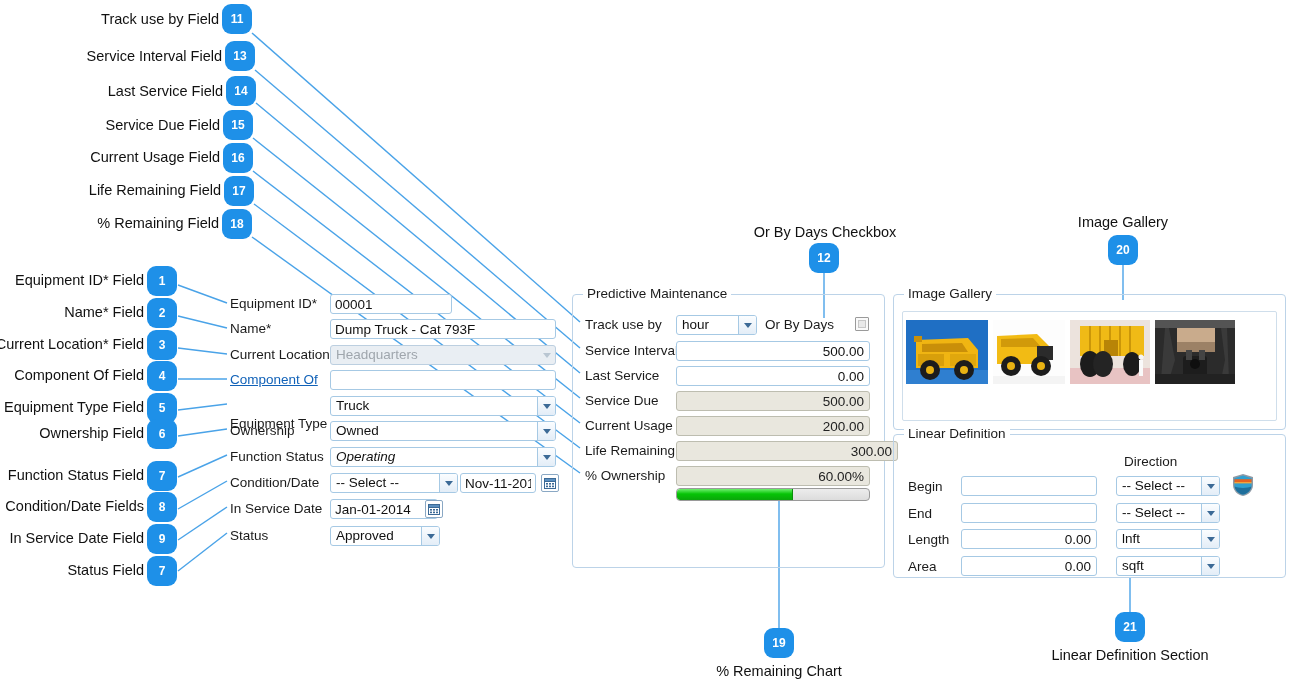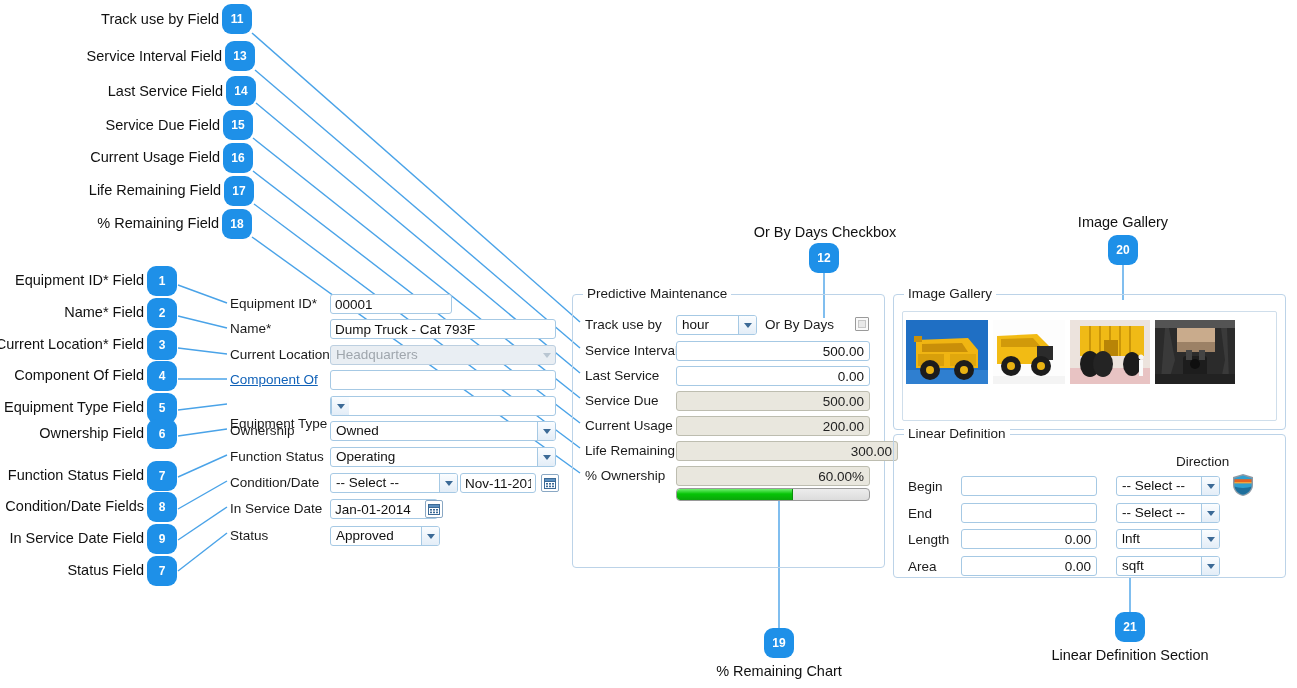--- a/index.html
+++ b/index.html
@@ -275,35 +275,36 @@
       <span class="carrow">
           <i class="tri dim"></i>
         </span>
     </div>
 
     <div class="lbl link" style="left:230px;top:372px;">Component Of</div>
     <input class="inp" style="left: 330px; top: 370px; width: 226px;" value="">
 
     <div class="lbl" style="left:230px;top:398px;margin-top:18px;">Equipment Type</div>
     <div class="combo" style="left:330px;top:396px;width:226px;">
+      <span class="ctext">Truck</span>
       <span class="carrow">
           <i class="tri"></i>
         </span>
     </div>
 
     <div class="lbl" style="left:230px;top:423px;">Ownership</div>
     <div class="combo" style="left:330px;top:421px;width:226px;">
       <span class="ctext">Owned</span>
       <span class="carrow">
           <i class="tri"></i>
         </span>
     </div>
 
     <div class="lbl" style="left:230px;top:449px;">Function Status</div>
-    <div class="combo" style="left:330px;top:447px;width:226px;">
+    <div class="combo" style="left:330px;top:447px;width:226px;font-style:italic;">
       <span class="ctext">Operating</span>
       <span class="carrow">
           <i class="tri"></i>
         </span>
     </div>
 
     <div class="lbl" style="left:230px;top:475px;">Condition/Date</div>
     <div class="combo" style="left:330px;top:473px;width:128px;">
       <span class="ctext">-- Select --</span>
       <span class="carrow">
@@ -459,21 +460,21 @@
       <rect x="44" y="30" width="6" height="10" fill="#444"></rect>
       <rect x="0" y="54" width="80" height="10" fill="#222"></rect>
       <circle cx="40" cy="44" r="5" fill="#0f0f0f"></circle>
     </svg>
   </div>
 
   <div class="group" style="left:893px;top:434px;width:393px;height:144px;">
     <span class="gtitle">Linear Definition</span>
   </div>
 
-  <div class="lbl" style="left:1176px;top:454px;">Direction</div>
+  <div class="lbl" style="left:1124px;top:454px;">Direction</div>
 
   <div class="lbl" style="left:908px;top:479px;">Begin</div>
   <input class="inp" style="left: 961px; top: 476px; width: 136px;" value="">
   <div class="combo" style="left:1116px;top:476px;width:104px;">
     <span class="ctext">-- Select --</span>
     <span class="carrow">
         <i class="tri"></i>
       </span>
   </div>
   <div class="shield" style="left:1232px;top:473px;">

